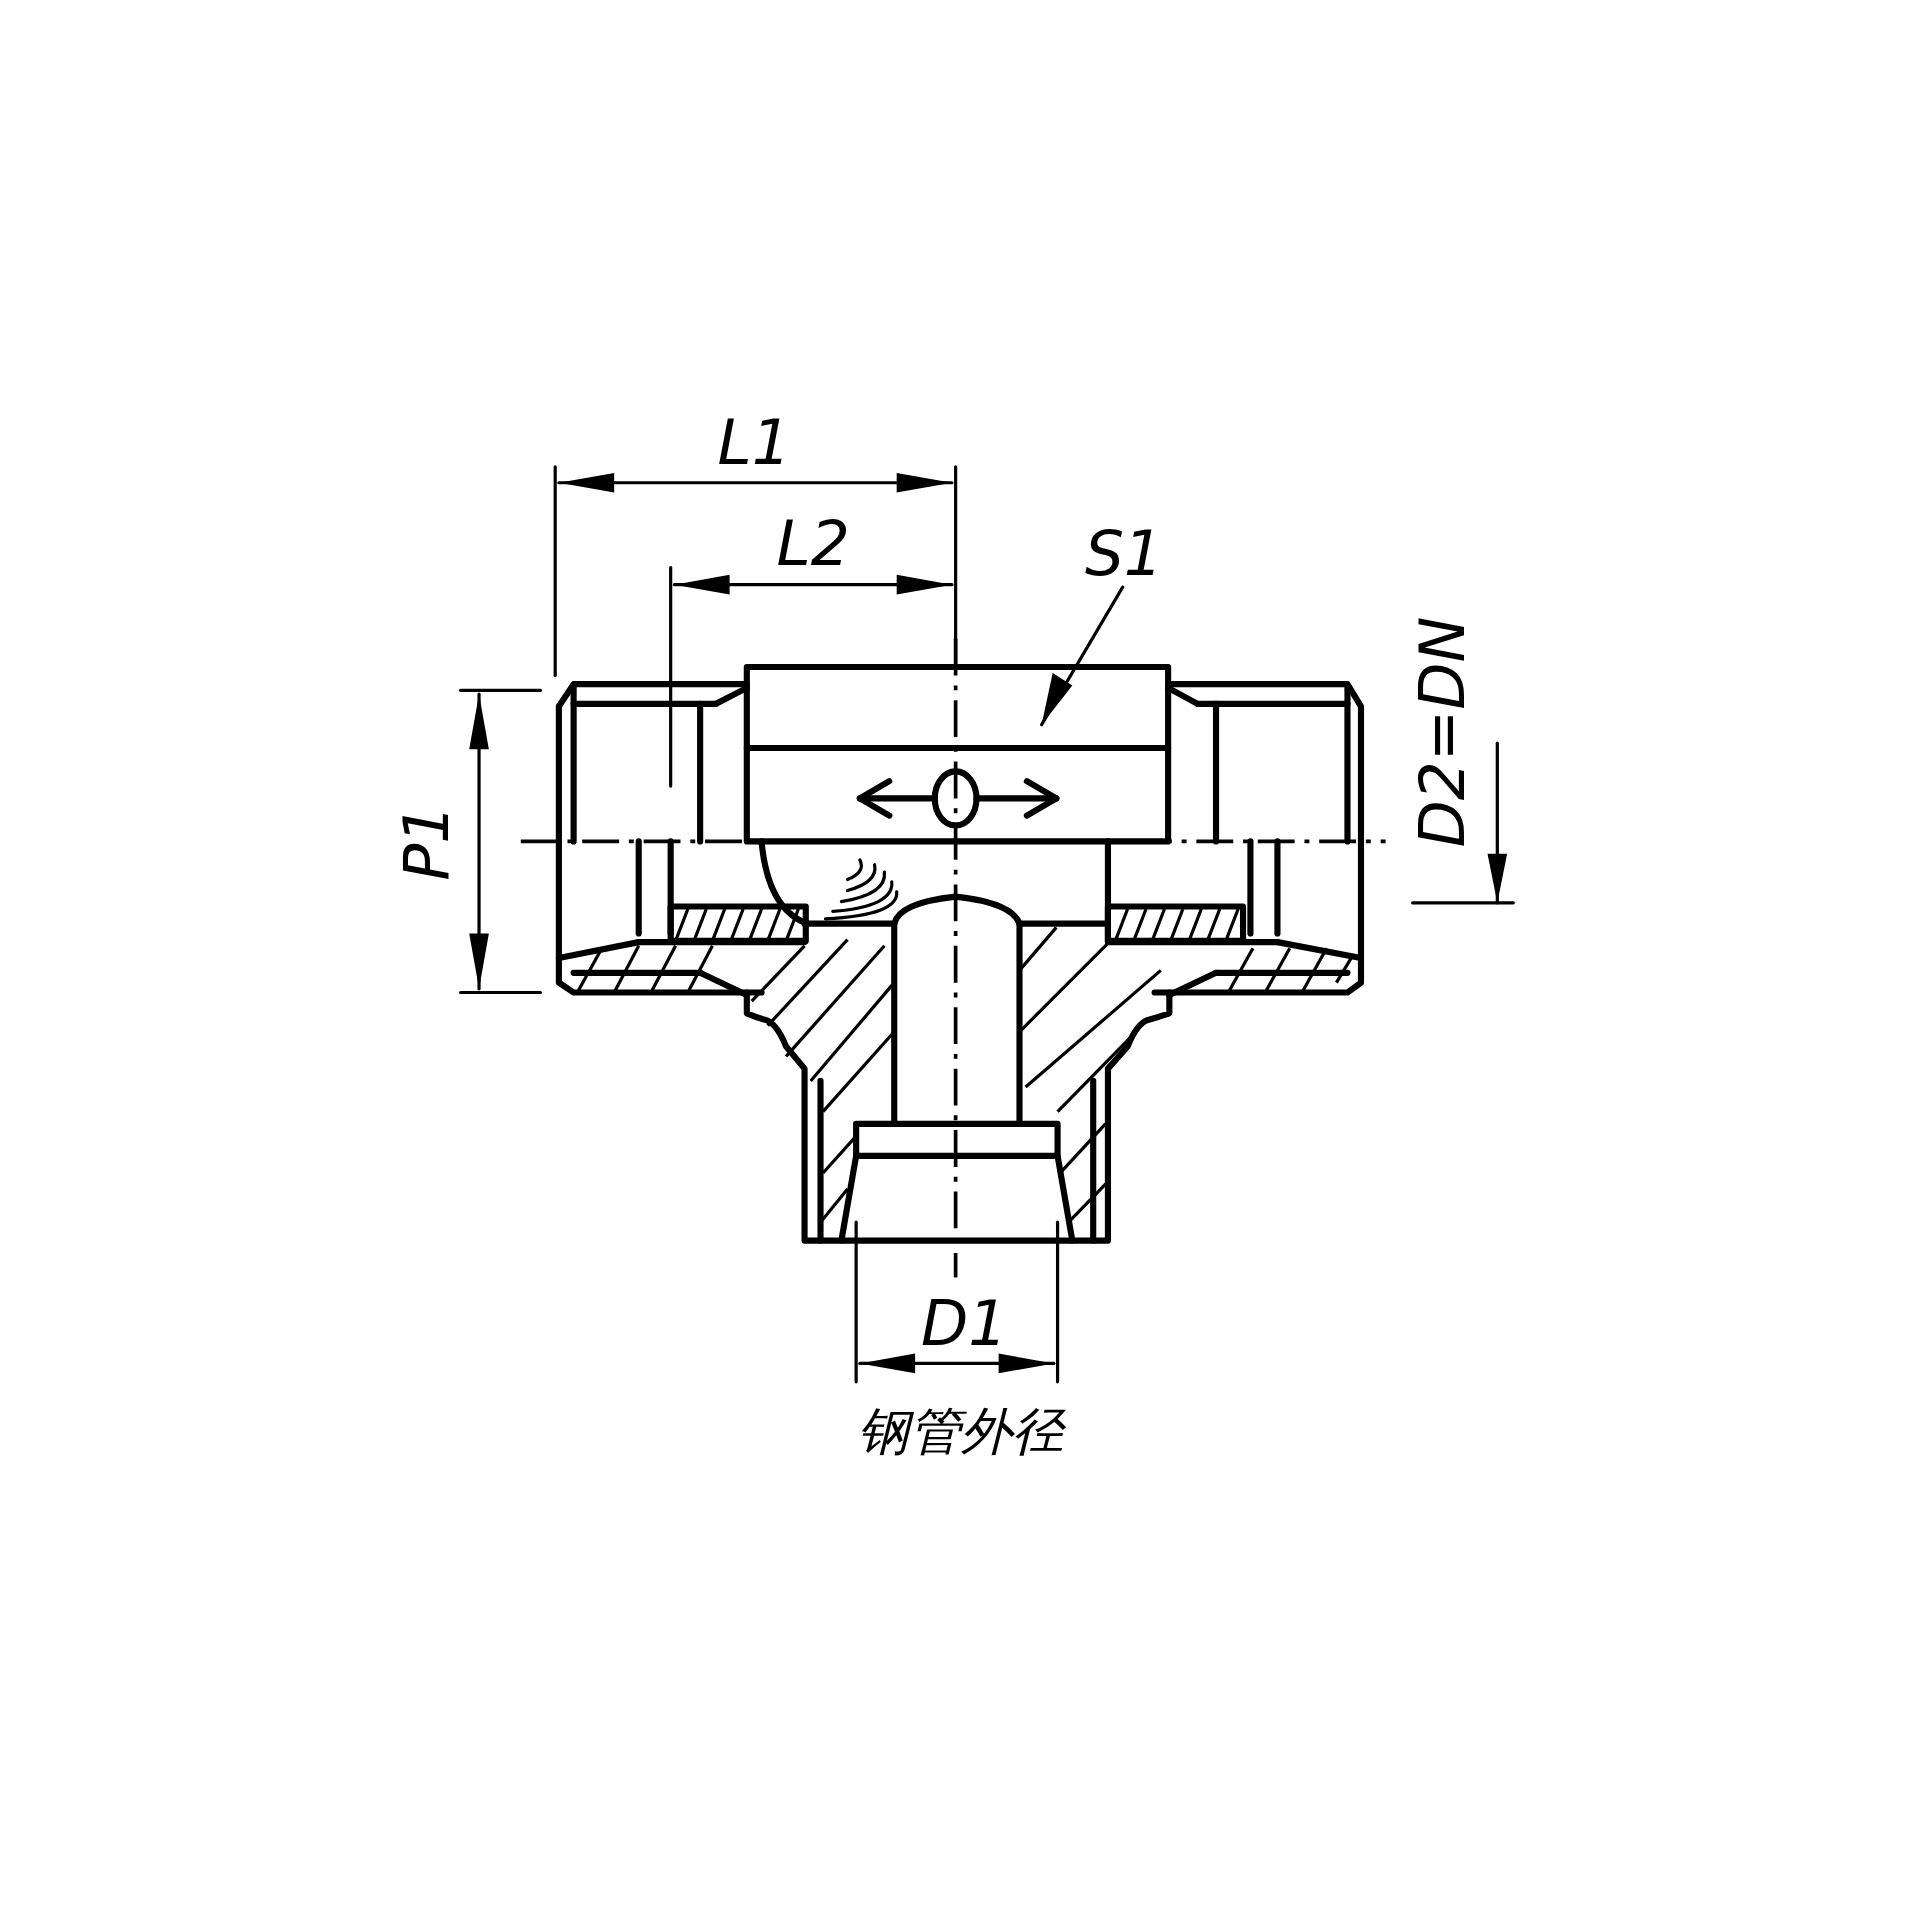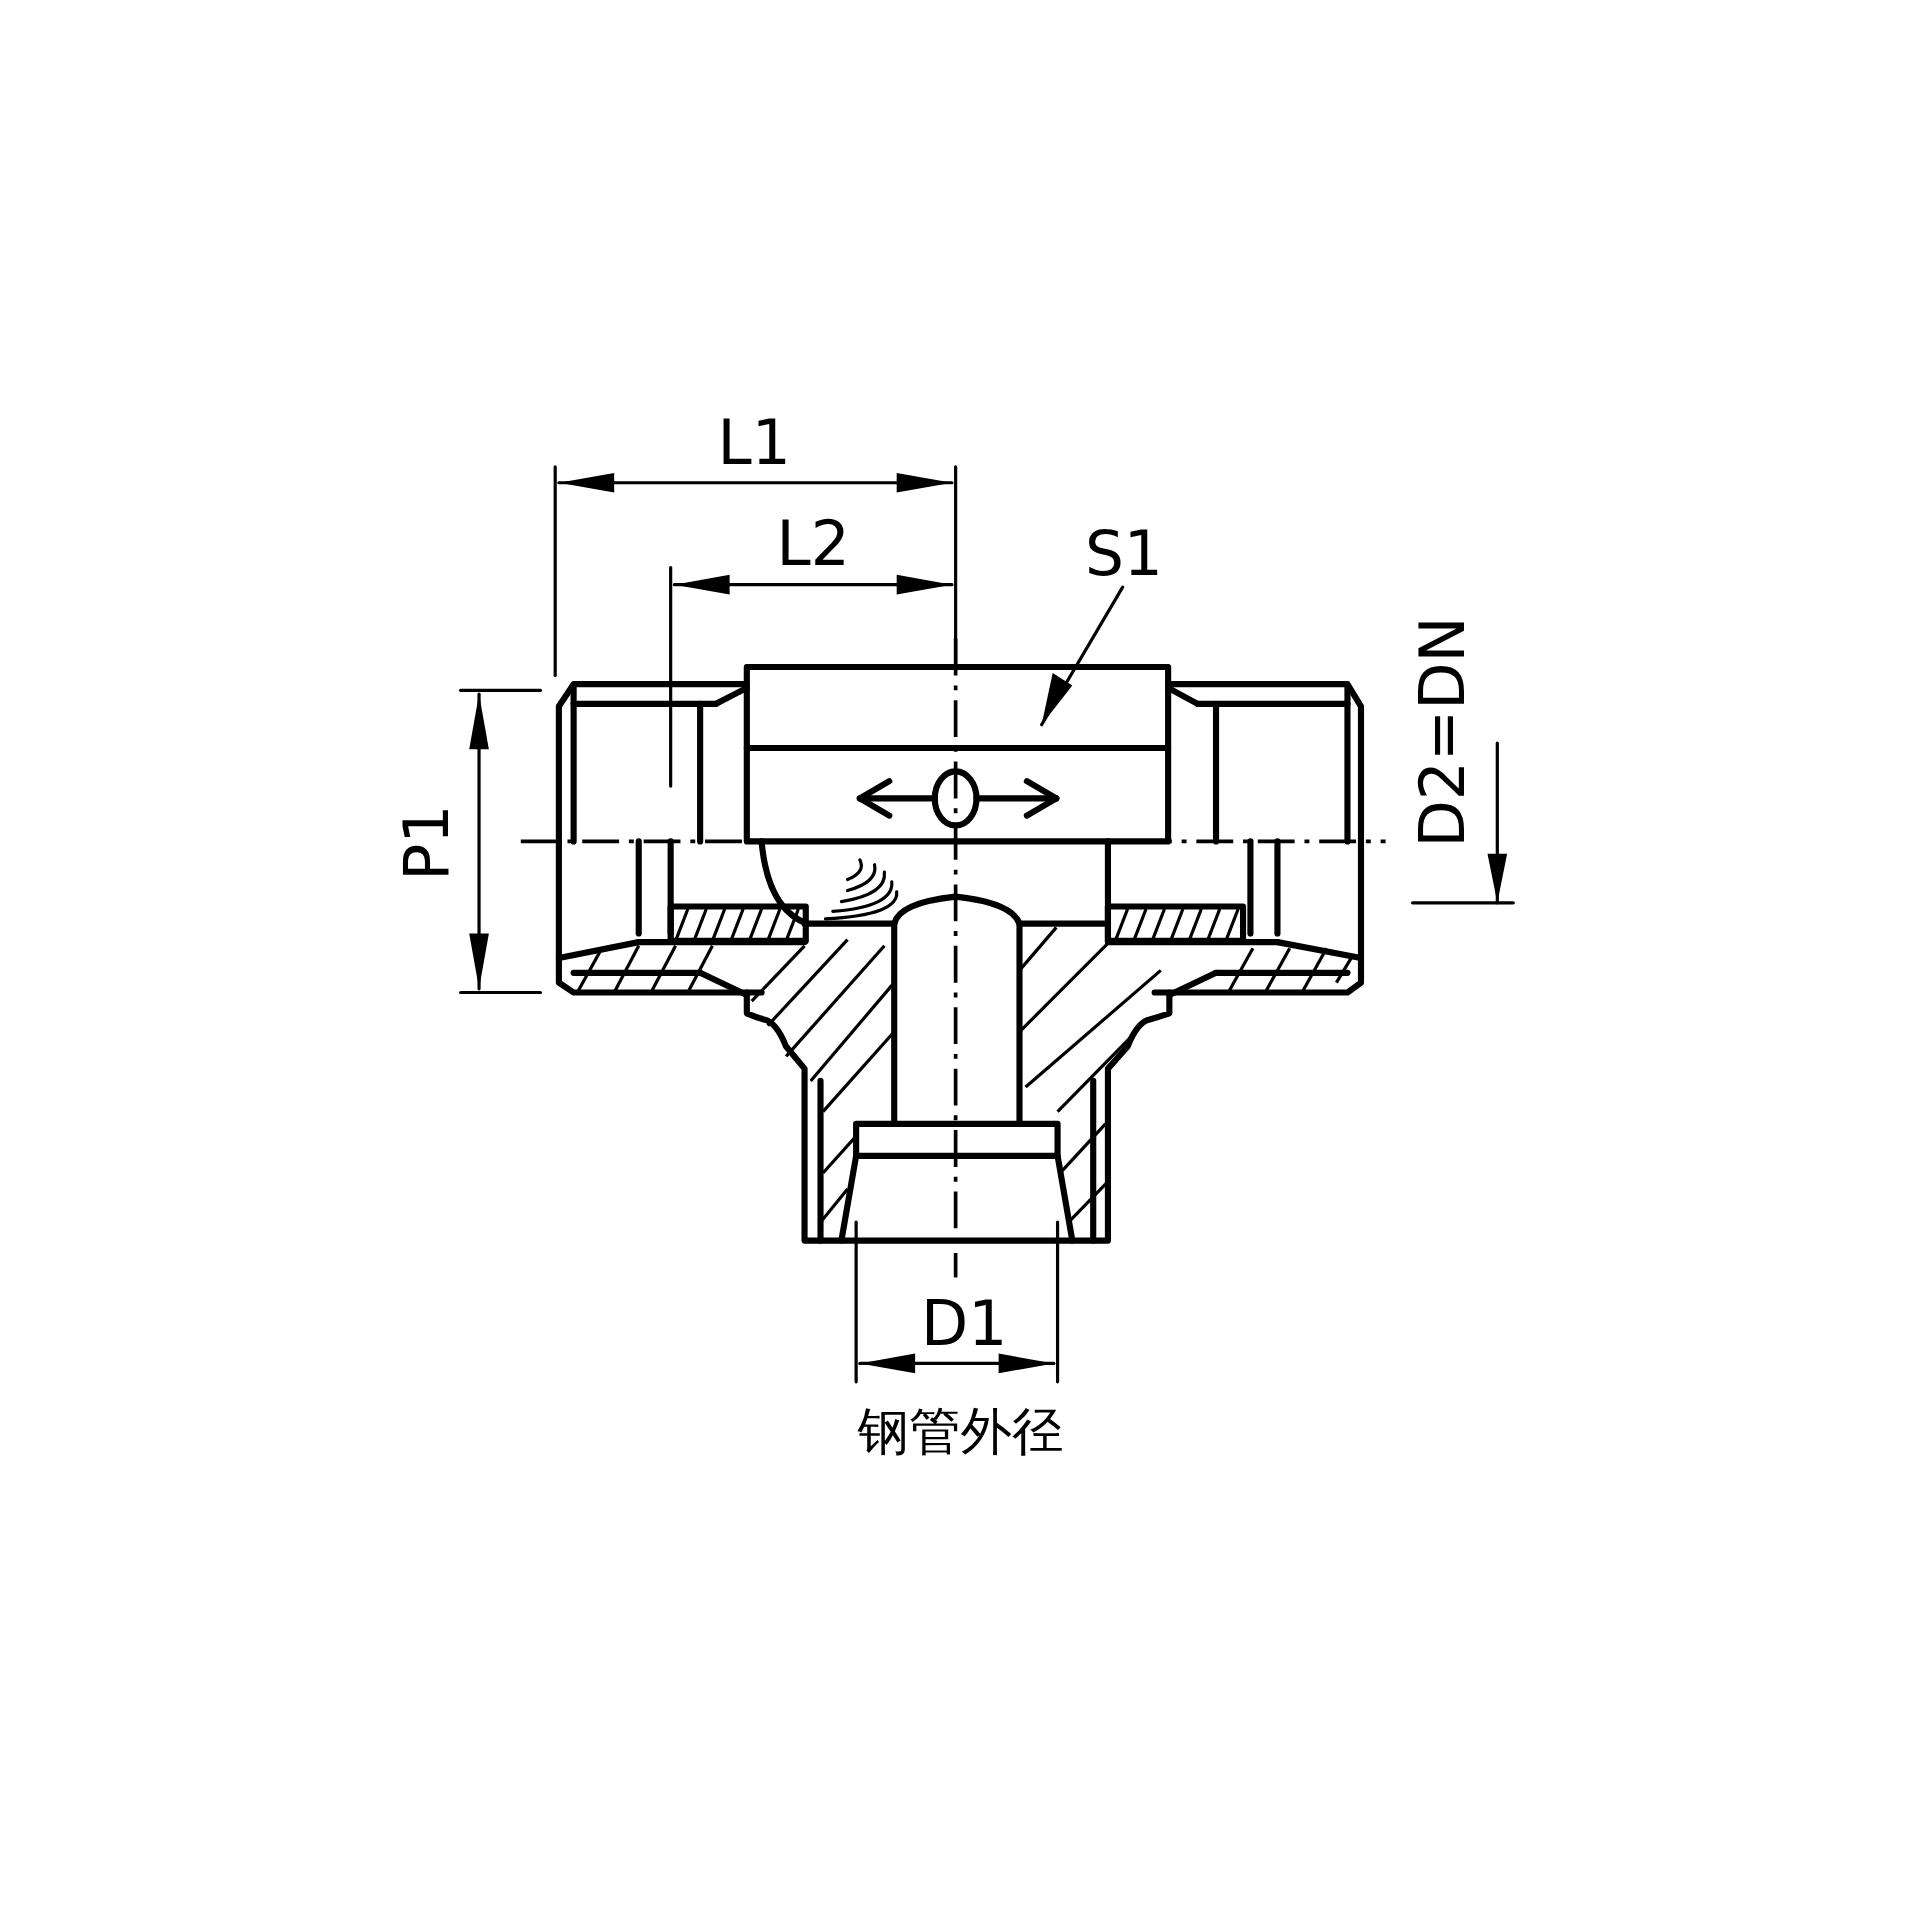--- a/index.html
+++ b/index.html
@@ -1,17 +1,17 @@
 <!DOCTYPE html>
 <html style="font-size:8px"><head>
 <meta charset="utf-8">
 <style>
   html, body { margin:0; padding:0; background:#ffffff; }
   body { width:1926px; height:1926px; overflow:hidden; }
-  #stage { position:absolute; left:0; top:0; width:1926px; height:1884px; }
+  #stage { position:absolute; left:0; top:0; width:1926px; height:1884px;font-style:italic; }
   svg { display:block; }
   .ln { stroke:#000; stroke-width:5; fill:none; stroke-linejoin:round; stroke-linecap:round; }
   .thin { stroke:#000; stroke-width:2.6; fill:none; stroke-linecap:round; }
   .hatch { stroke:#000; stroke-width:2.6; fill:none; }
   .center { stroke:#000; stroke-width:3; fill:none; stroke-dasharray:30 8 4 8; }
   .lbl { font-family:"DejaVu Sans", sans-serif; font-size:50px; fill:#000; }
   .cjk { font-family:"DejaVu Sans", sans-serif; font-size:42px; fill:#000; }
 </style>
 </head>
 <body>

